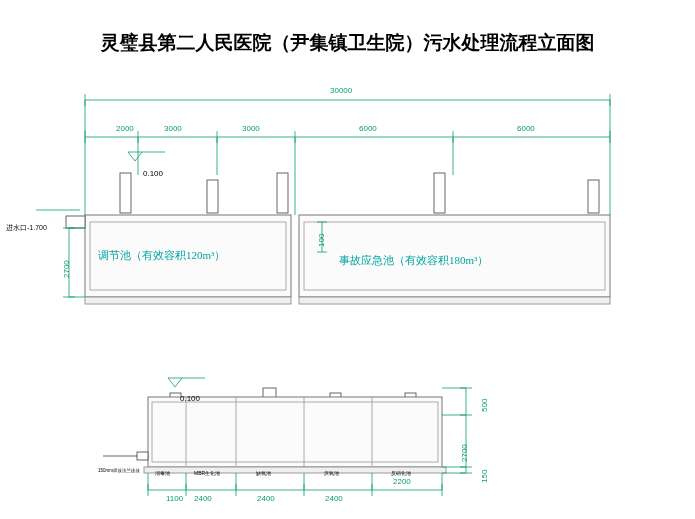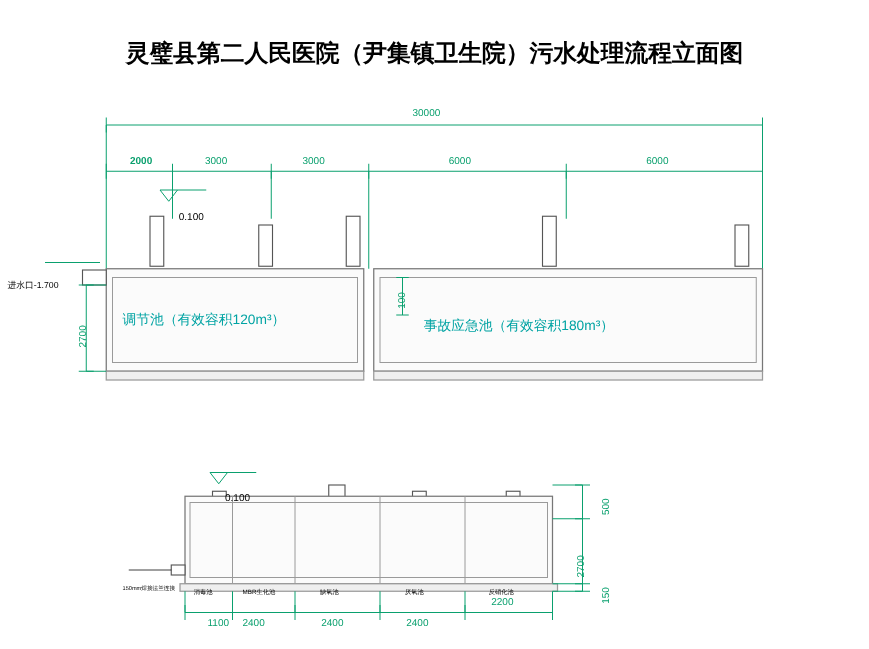--- a/index.html
+++ b/index.html
@@ -42,20 +42,21 @@
   }
   .lbl.black {
     color: #000000;
     margin-top: 20px;
   }
   .lbl.teal {
     color: #00a3a3;
   }
   .lbl.big {
     font-size: 11px;
+    font-family: Liberation Serif, serif;
   }
   .lbl.tiny {
     font-size: 5px;
   }
   .lbl.vert {
     transform-origin: left top;
     transform: rotate(-90deg);
   }
   svg {
     position: absolute;
@@ -212,21 +213,21 @@
       <line x1="460" y1="473" x2="472" y2="473"></line>
       <line x1="442" y1="388" x2="466" y2="388"></line>
       <line x1="442" y1="415" x2="466" y2="415"></line>
       <line x1="442" y1="467" x2="466" y2="467"></line>
       <line x1="442" y1="473" x2="466" y2="473"></line>
     </g>
   </svg>
 
   <div class="lbl" style="left:330px; top:86px;">30000</div>
 
-  <div class="lbl" style="left:104px; top:124px;font-weight:bold;">2000</div>
+  <div class="lbl" style="left:116px; top:124px;">2000</div>
   <div class="lbl" style="left:164px; top:124px;">3000</div>
   <div class="lbl" style="left:242px; top:124px;">3000</div>
   <div class="lbl" style="left:359px; top:124px;">6000</div>
   <div class="lbl" style="left:517px; top:124px;">6000</div>
 
   <div class="lbl black" style="left:143px; top:149px;">0.100</div>
 
   <div class="lbl black tiny" style="left:6px; top:203px; font-size:7px;">进水口-1.700</div>
 
   <div class="lbl vert" style="left:62px; top:278px;">2700</div>

